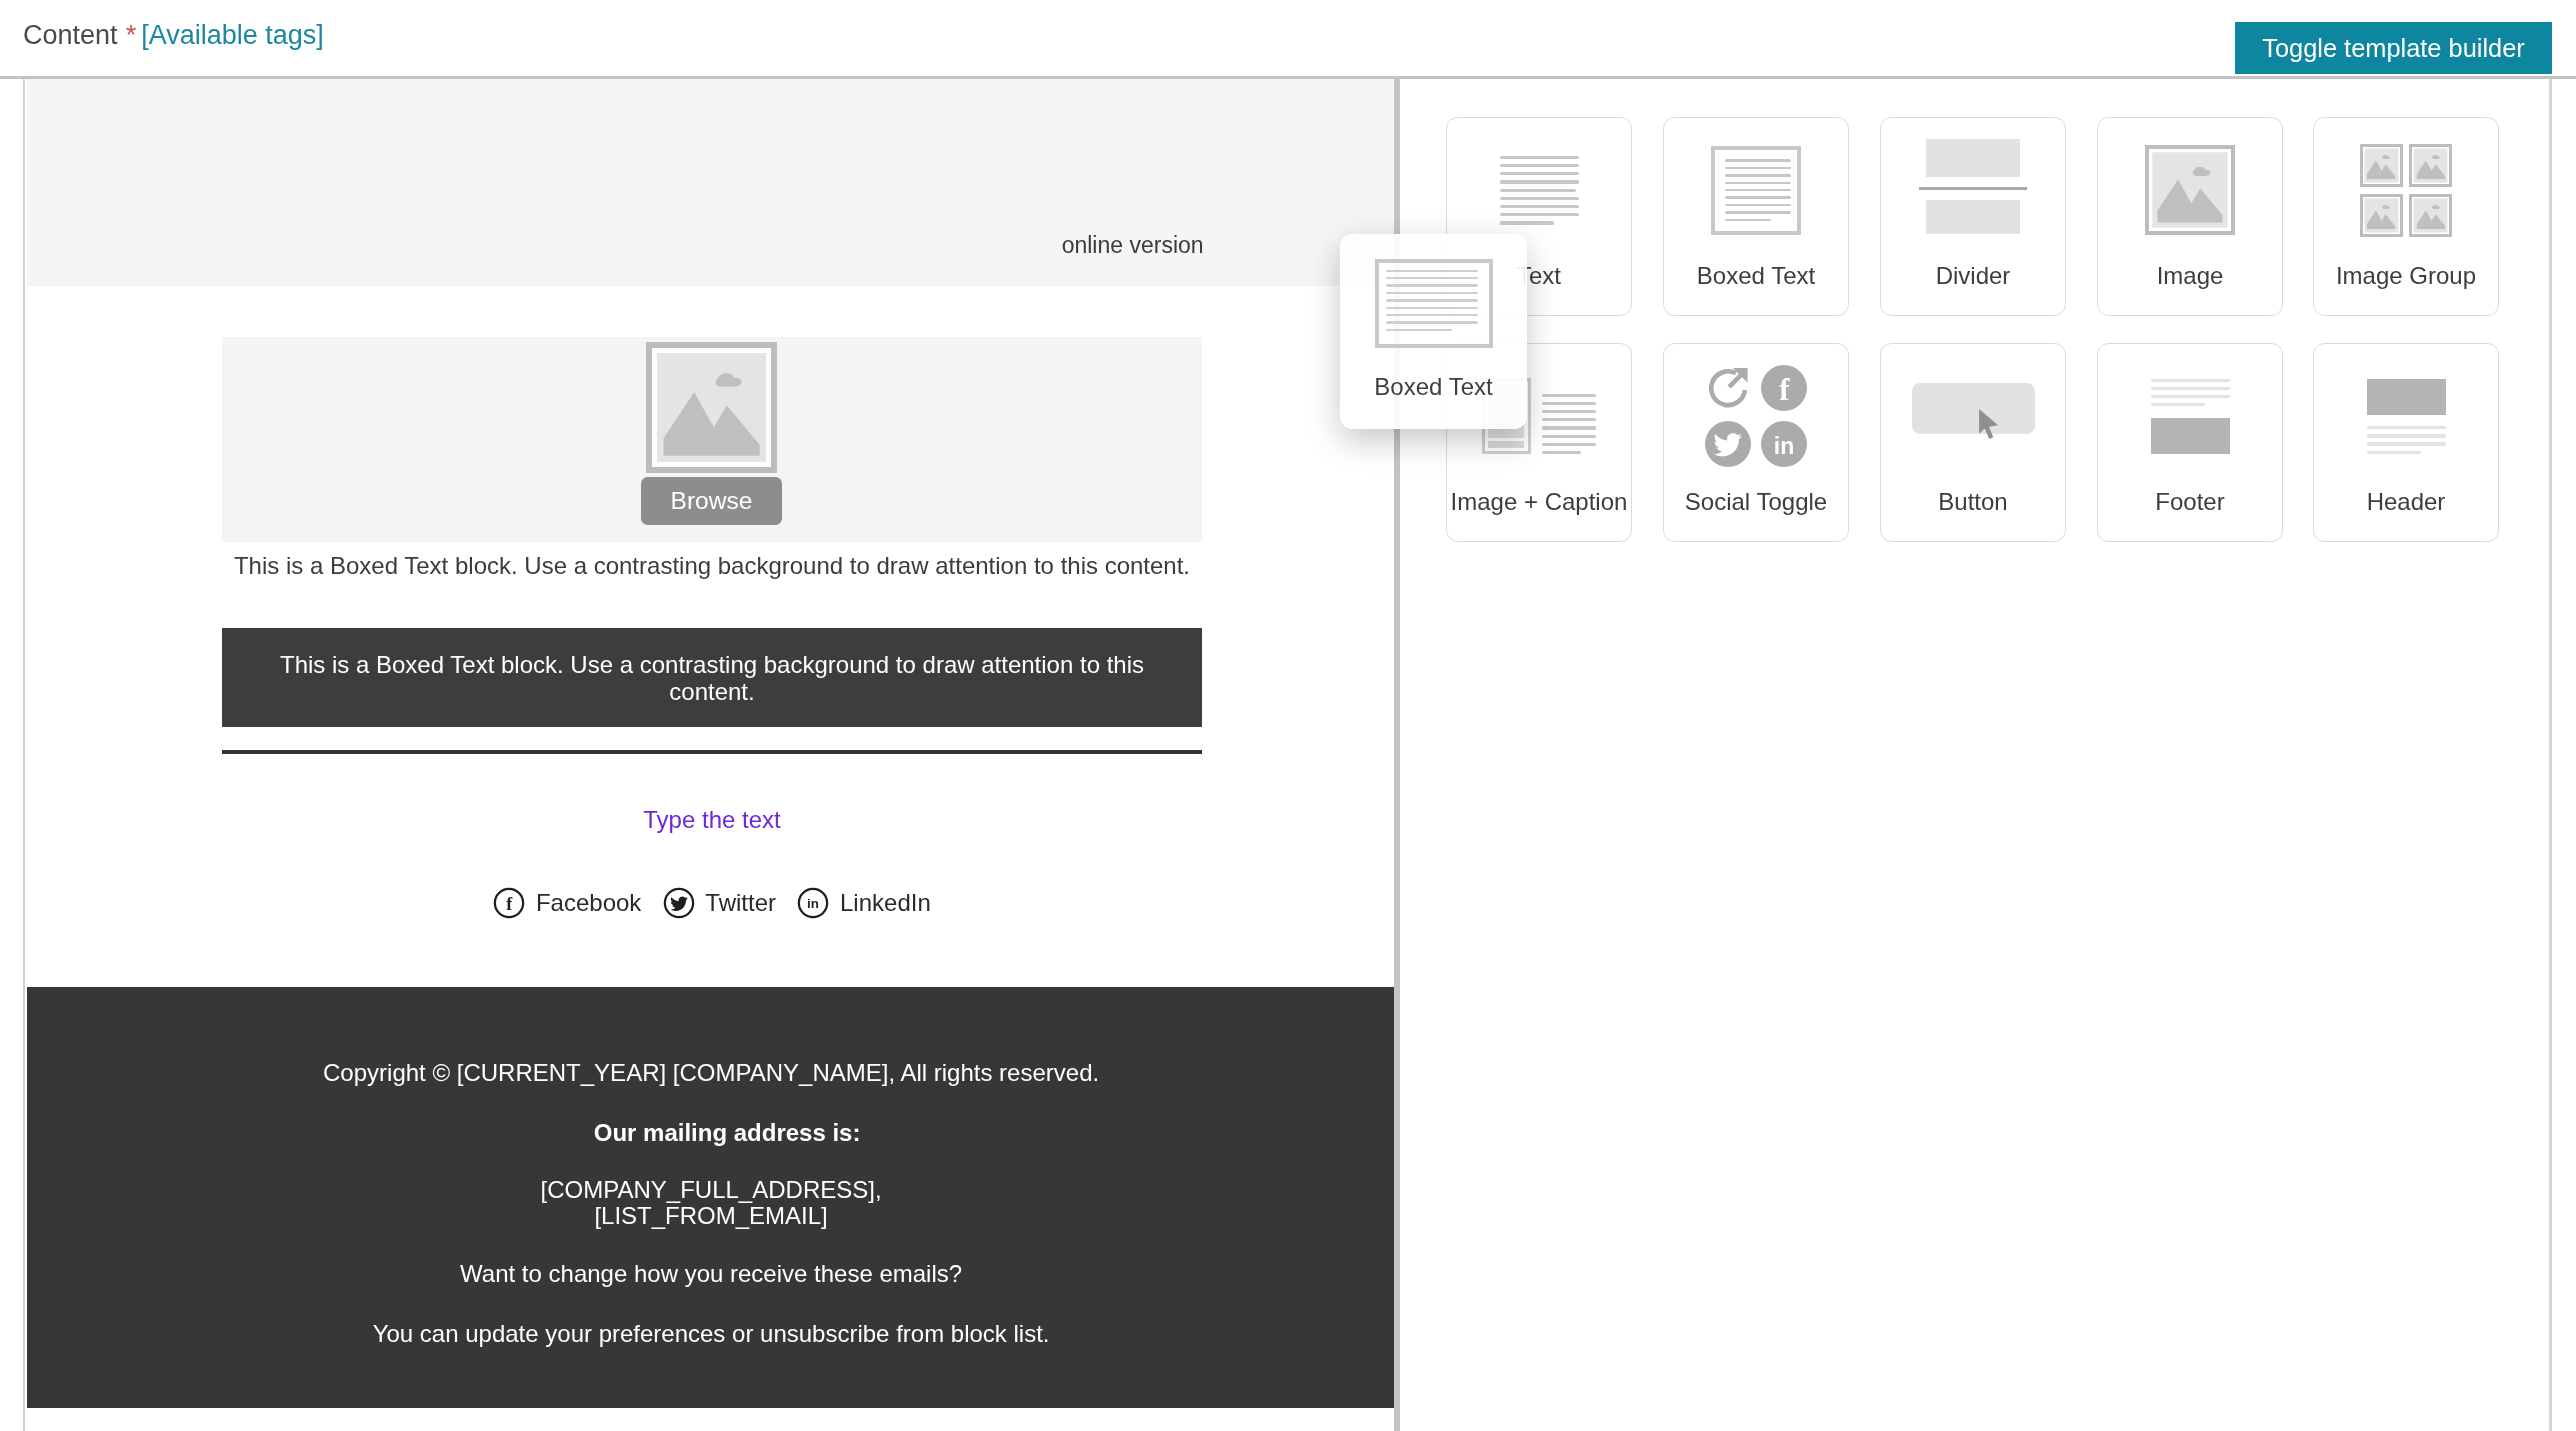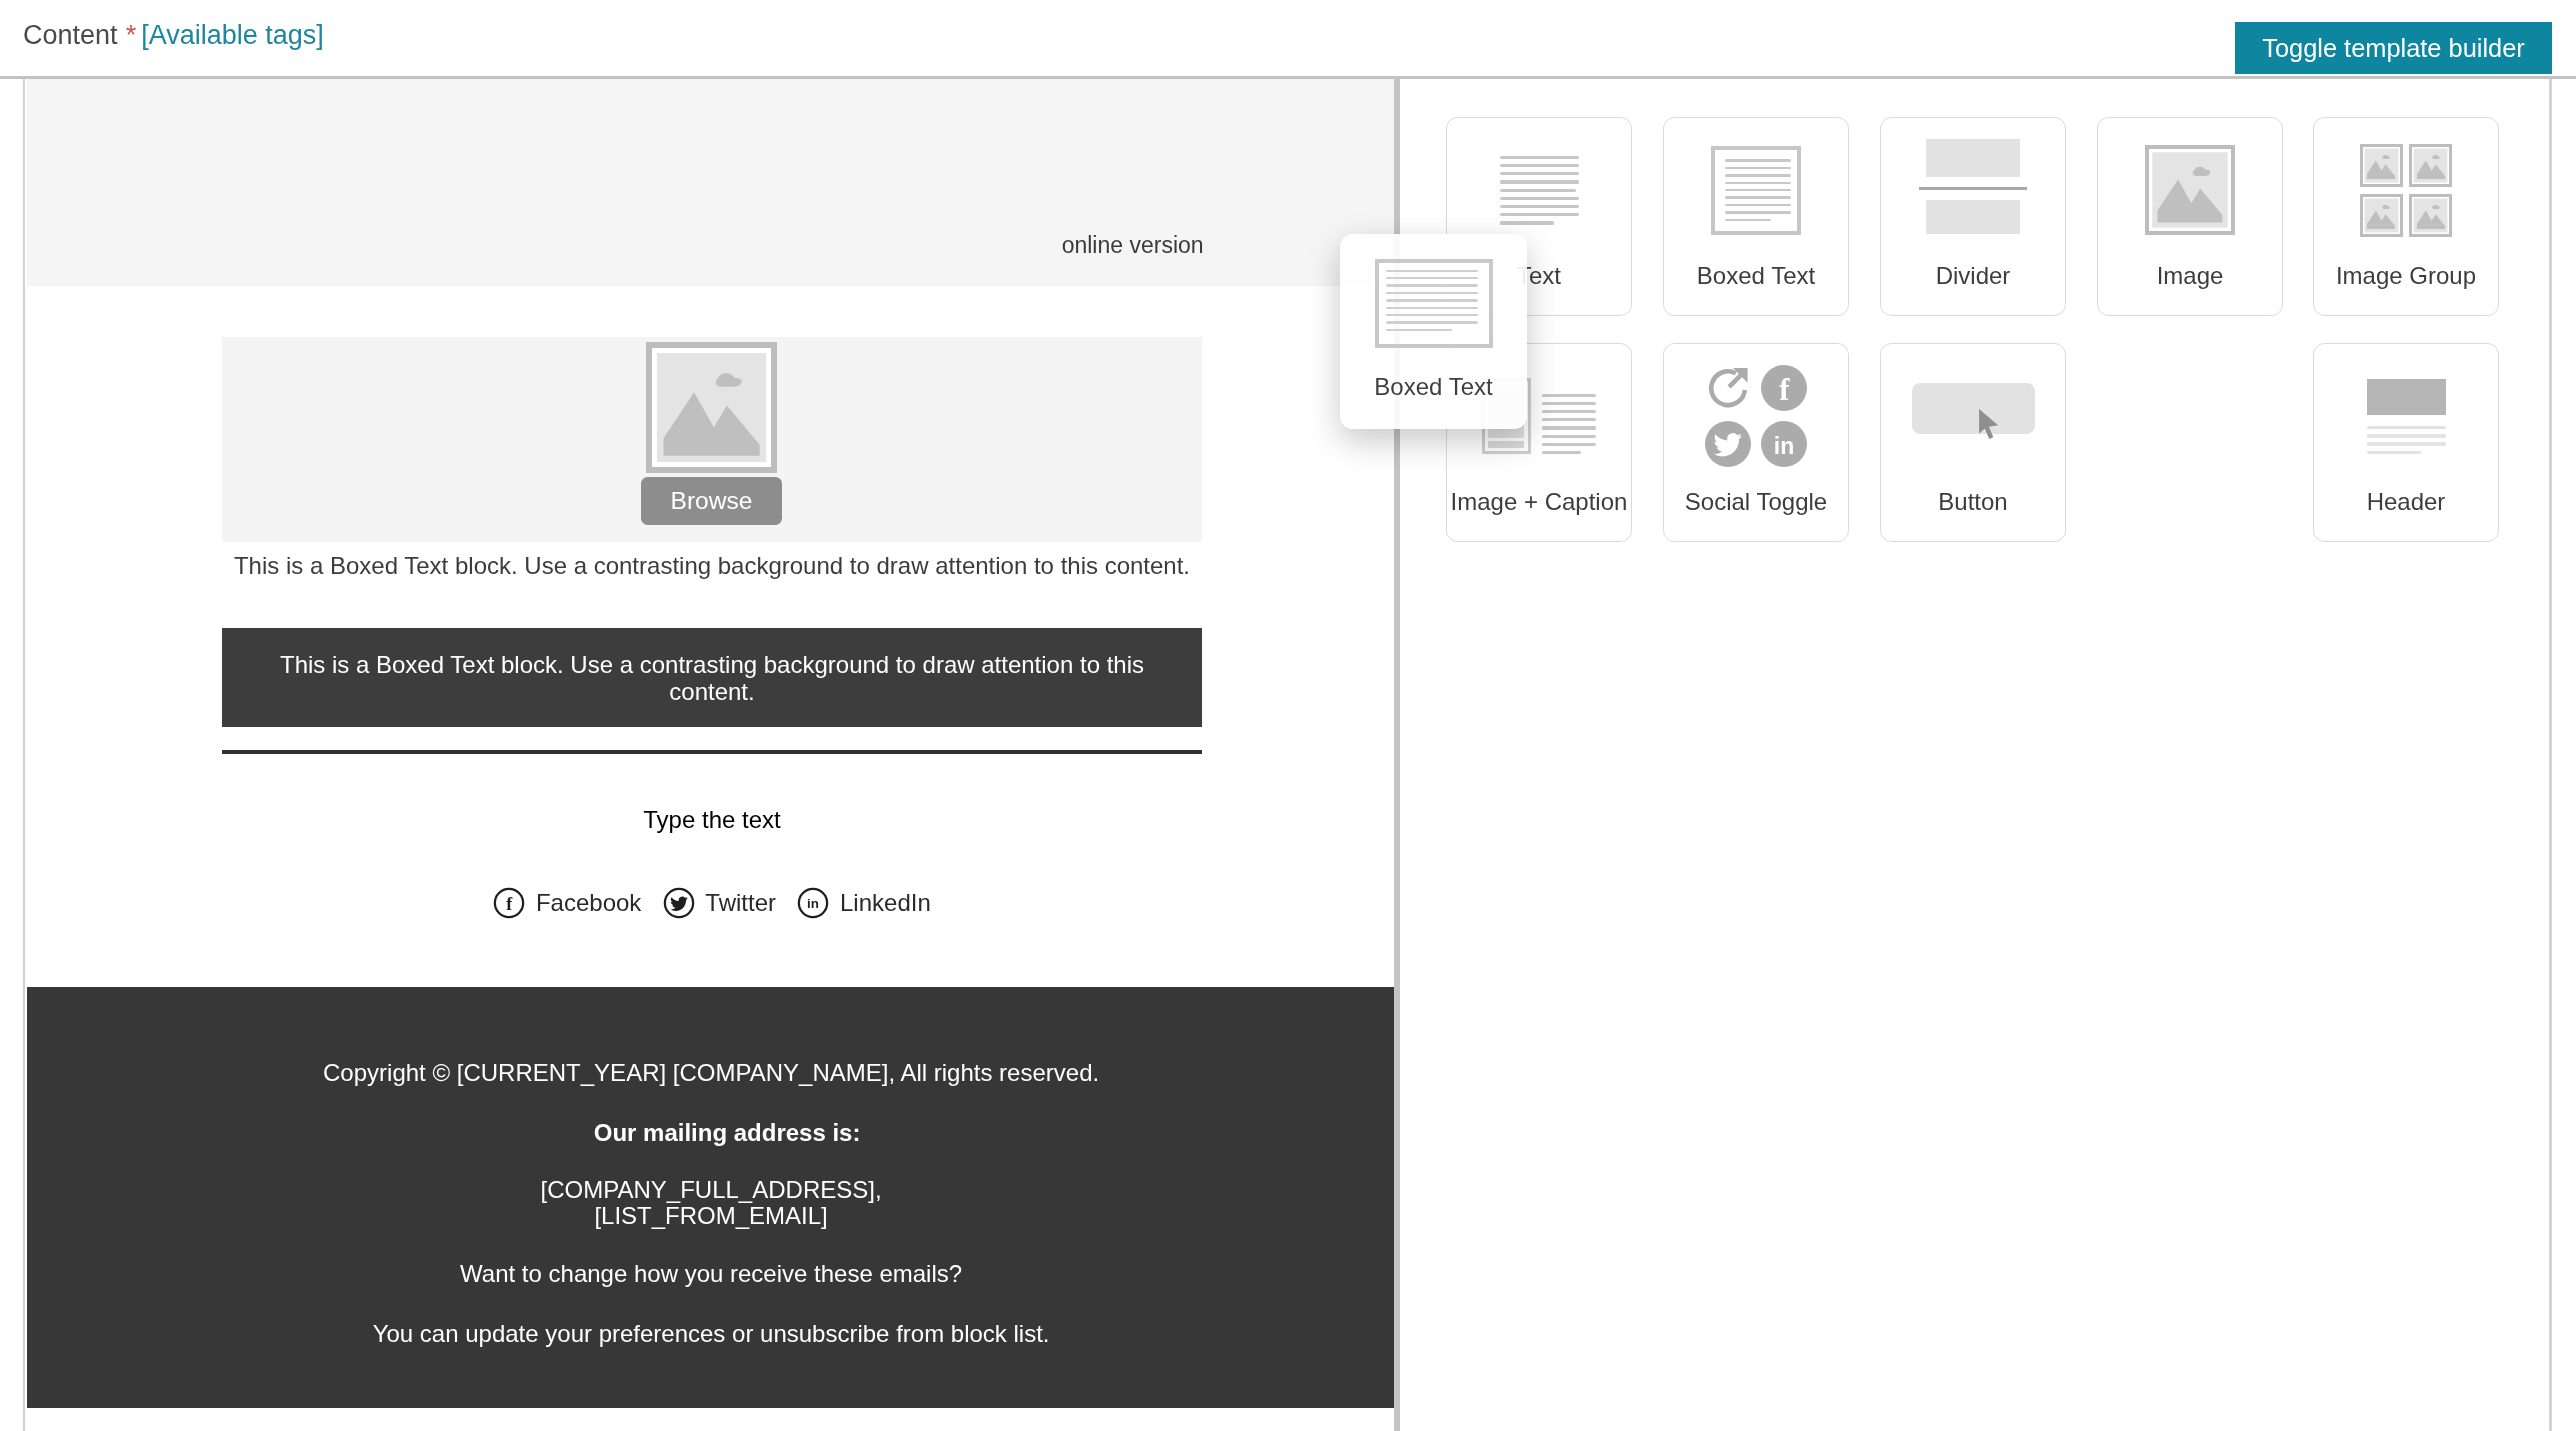--- a/index.html
+++ b/index.html
@@ -34,21 +34,21 @@
     background:#e4e4e4; border:6.6px solid #bcbcbc; box-shadow:inset 0 0 0 4.9px #fff; padding:4.9px; }
   .img-placeholder svg { width:100%; height:100%; display:block; }
   .browse-btn { position:absolute; left:419px; top:140px; width:141px; height:48px; background:#8d8d8d;
     color:#fff; font-size:24.6px; border:none; border-radius:6.6px; display:flex; align-items:center;
     justify-content:center; cursor:pointer; font-family:inherit; }
 
   .boxed-light { top:473px; font-size:24px; line-height:27px; text-align:center; color:#3c3c3c; }
   .boxed-dark  { top:549px; height:99px; background:#3d3d3d; color:#fff; font-size:24px; line-height:27px;
     text-align:center; display:flex; align-items:center; justify-content:center; padding:0 53px; }
   .rule { top:671px; height:4.1px; background:#333; }
-  .type-text { top:727px; text-align:center; font-size:24px; color:#000000; }
+  .type-text { top:727px; text-align:center; font-size:24px; color:#6d28d9; }
 
   .social-row { top:808px; display:flex; justify-content:center; align-items:center; gap:21.3px;
     font-size:24px; color:#2a2a2a; }
   .social-item { display:flex; align-items:center; gap:10.7px; cursor:pointer; }
   .soc-ic { width:32px; height:32px; display:block; }
 
   .email-footer { position:absolute; left:1.6px; top:908px; width:1369px; height:421px; background:#373737;
     color:#fff; text-align:center; font-size:24px; }
   .email-footer p { margin:0; line-height:29.6px; }
   .ef1 { padding-top:71px; }
@@ -332,20 +332,34 @@
         <div class="button-ic">
       <div class="pill"></div>
       <svg viewBox="0 0 24 26">
         <path d="M7 2 L19 12.2 L13.2 13.1 L16 19.8 L13.4 20.9 L10.6 14.2 L7 17.6 Z" fill="#8f8f8f"></path>
       </svg>
     </div>
       </div>
     <div class="card-label">Button</div>
   </div>
 
+  <div class="card" style="left:2097px; top:343px;">
+    <div class="icon-area">
+        <div class="footersq">
+      <div class="bars light" style="width:79px;">
+        <i style="width:79px"></i>
+            <i style="width:79px"></i>
+            <i style="width:79px"></i>
+            <i style="width:54px"></i>
+      </div>
+      <div class="blk"></div>
+    </div>
+      </div>
+    <div class="card-label">Footer</div>
+  </div>
 
   <div class="card" style="left:2313px; top:343px;">
     <div class="icon-area">
         <div class="headersq">
       <div class="blk"></div>
       <div class="bars light" style="width:79px;">
         <i style="width:79px"></i>
             <i style="width:79px"></i>
             <i style="width:79px"></i>
             <i style="width:54px"></i>

